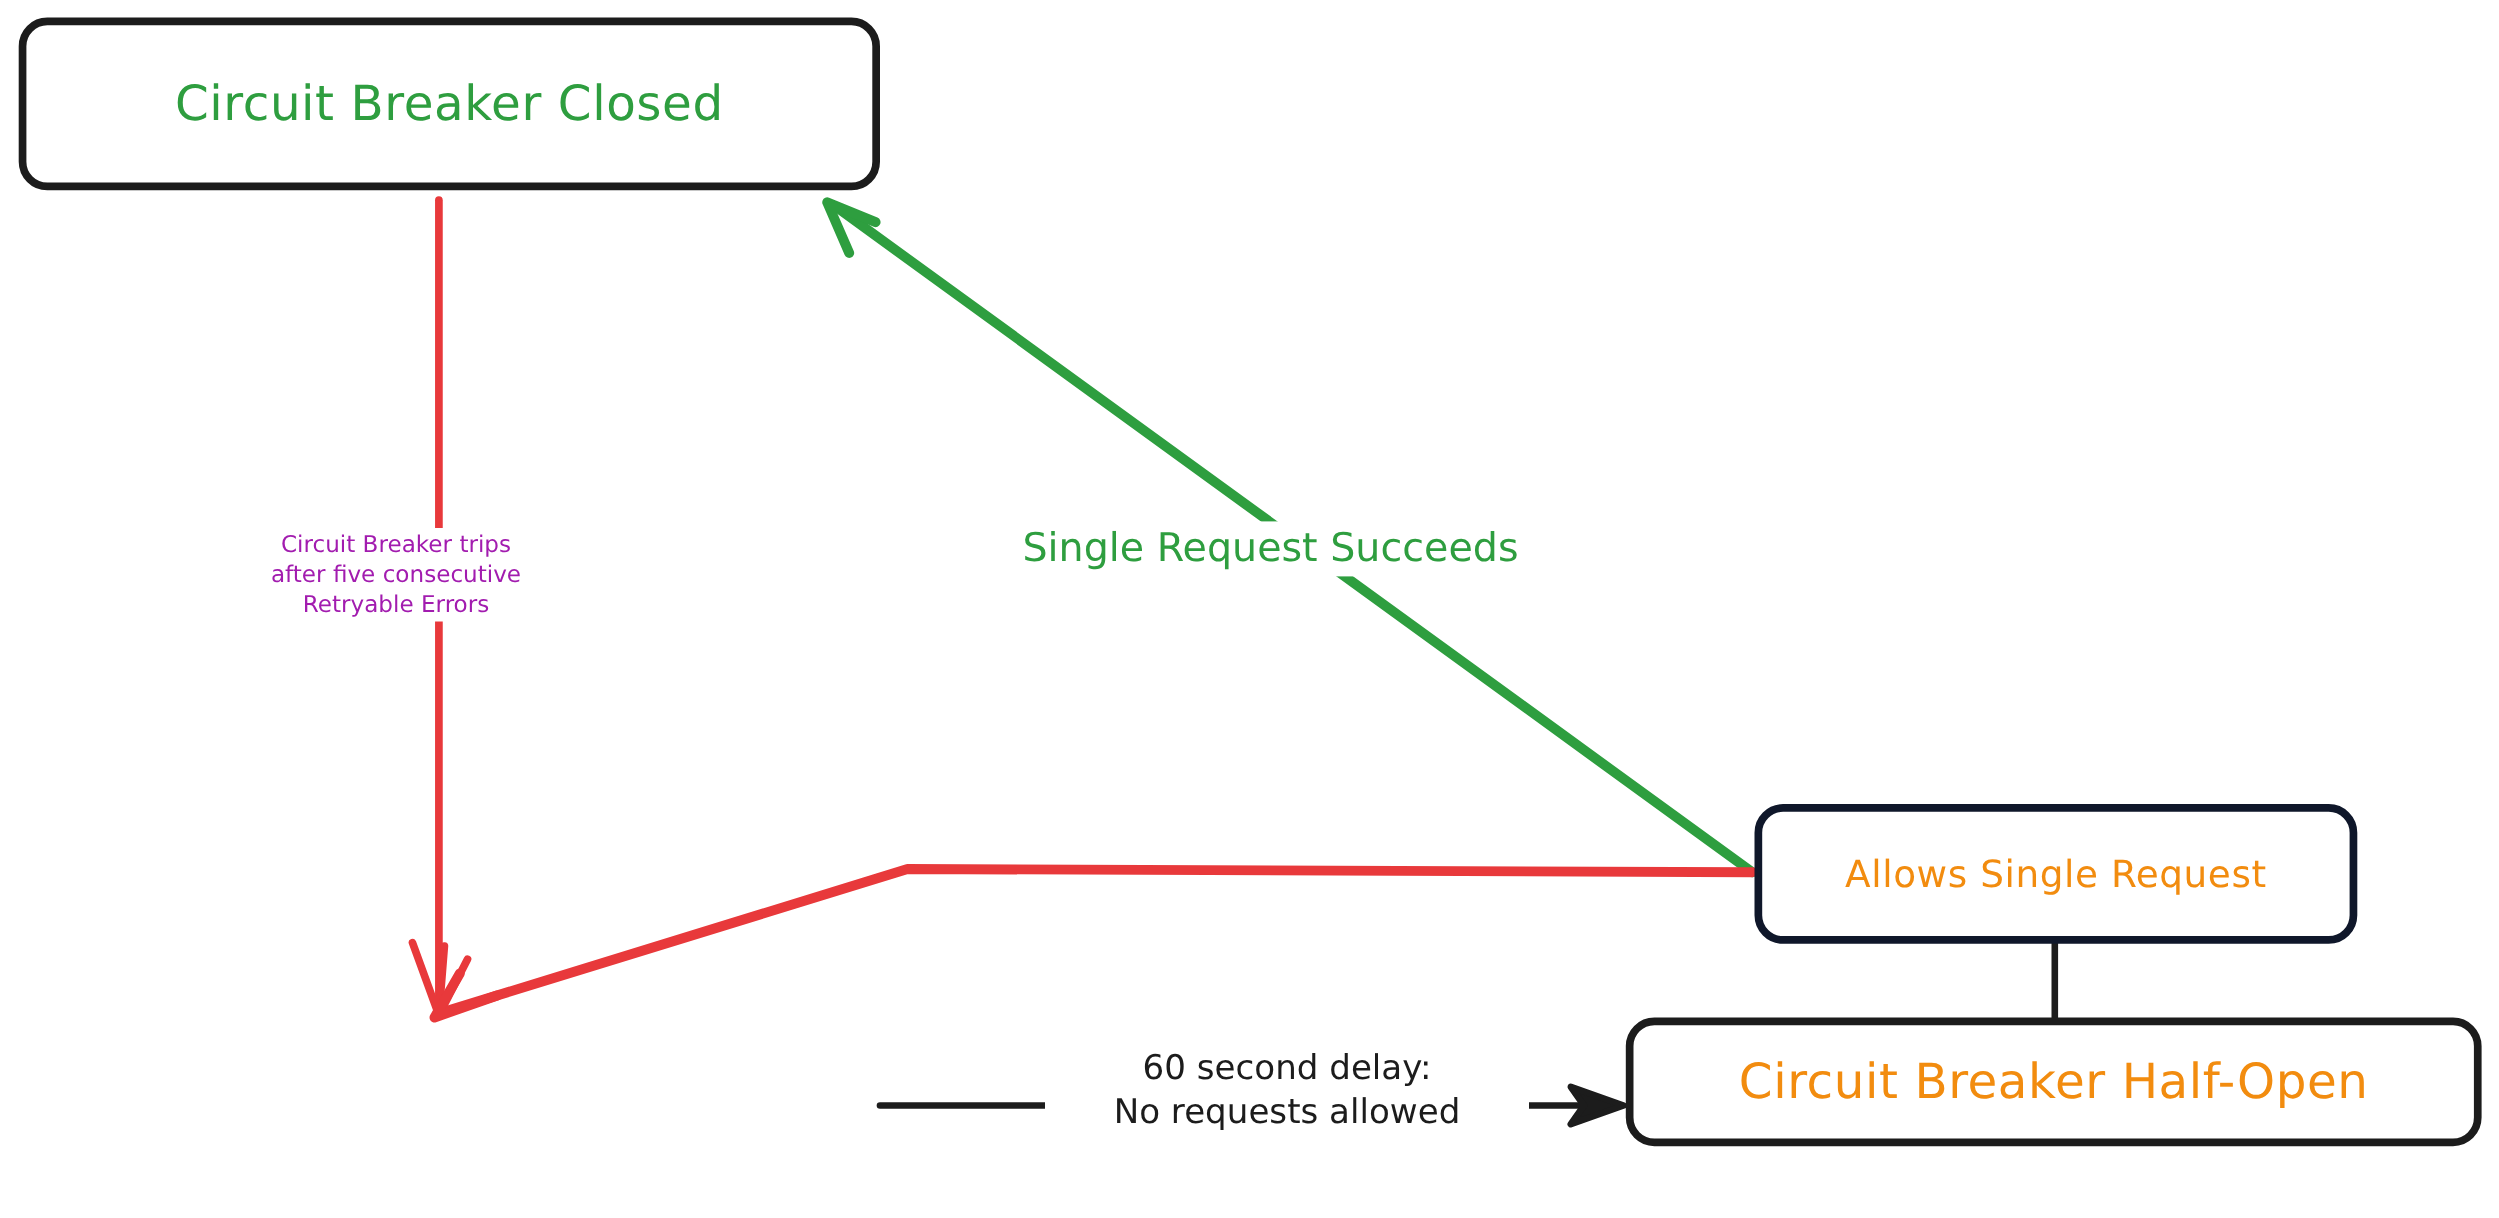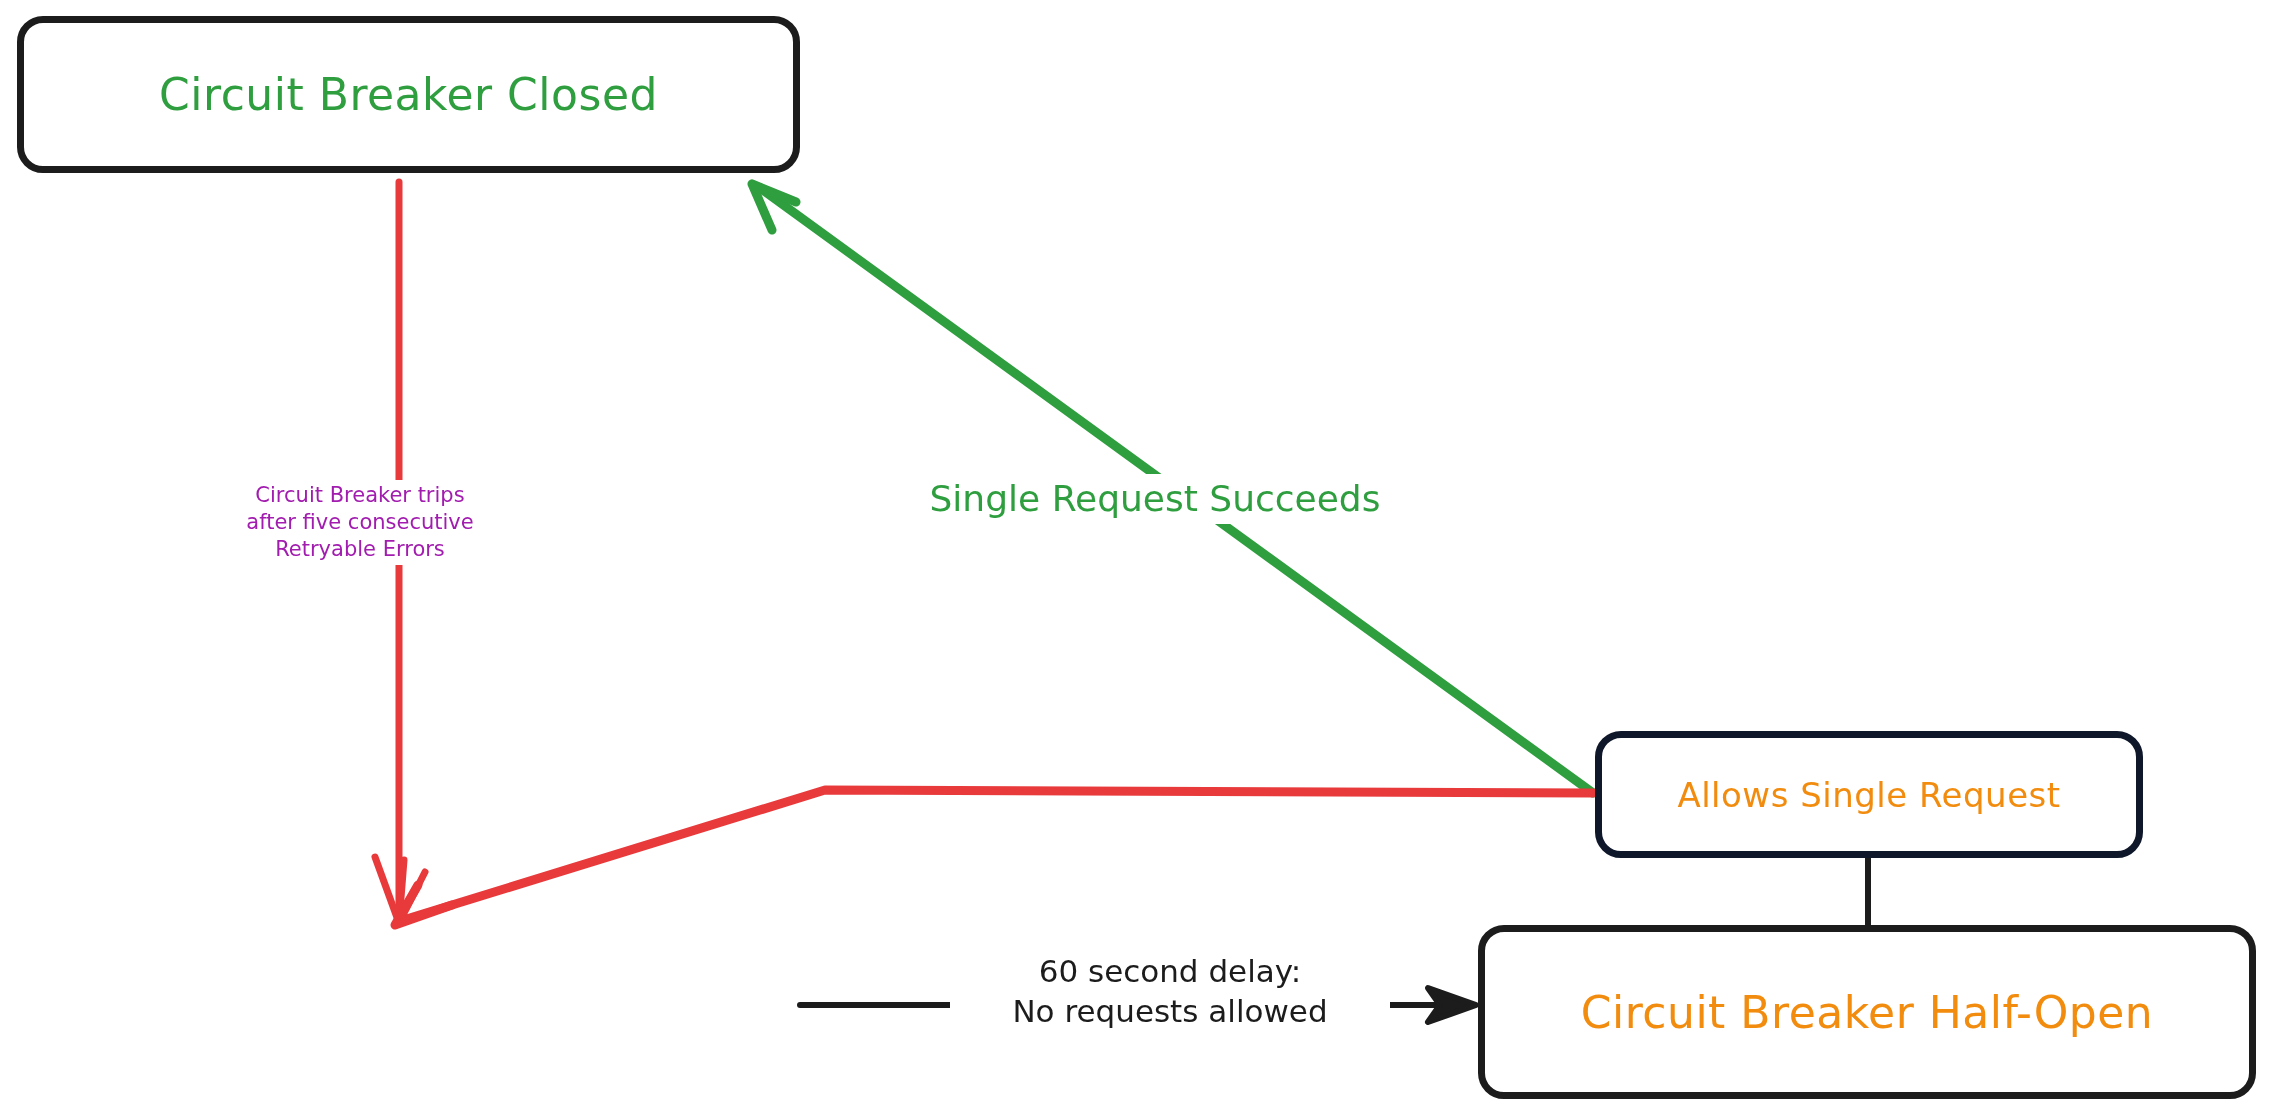--- a/index.html
+++ b/index.html
@@ -45,21 +45,21 @@
     font-weight: 400;
     letter-spacing: 0.5px;
     white-space: nowrap;
   }
   .lbl-green  { color: #2e9e3f; }
   .lbl-red    { color: #e8393b; }
   .lbl-orange { color: #f28c0f; }
 
   .node-closed   { left: 17px;   top: 16px;   width: 783px; height: 157px; }
   .node-open     { left: 18px;   top: 925px;  width: 780px; height: 161px; }
-  .node-halfopen { left: 1478px; top: 925px;  width: 778px; height: 174px; }
+  .node-halfopen { left: 1478px; top: 925px;  width: 778px; height: 117px; }
   .node-allows   { left: 1595px; top: 731px;  width: 548px; height: 127px; }
 
   .node-closed .node-label   { font-size: 44px; }
   .node-open .node-label     { font-size: 44px; }
   .node-halfopen .node-label { font-size: 44px; }
   .node-allows .node-label   { font-size: 34px; }
 
   .edge-label {
     position: absolute;
     background: #ffffff;

